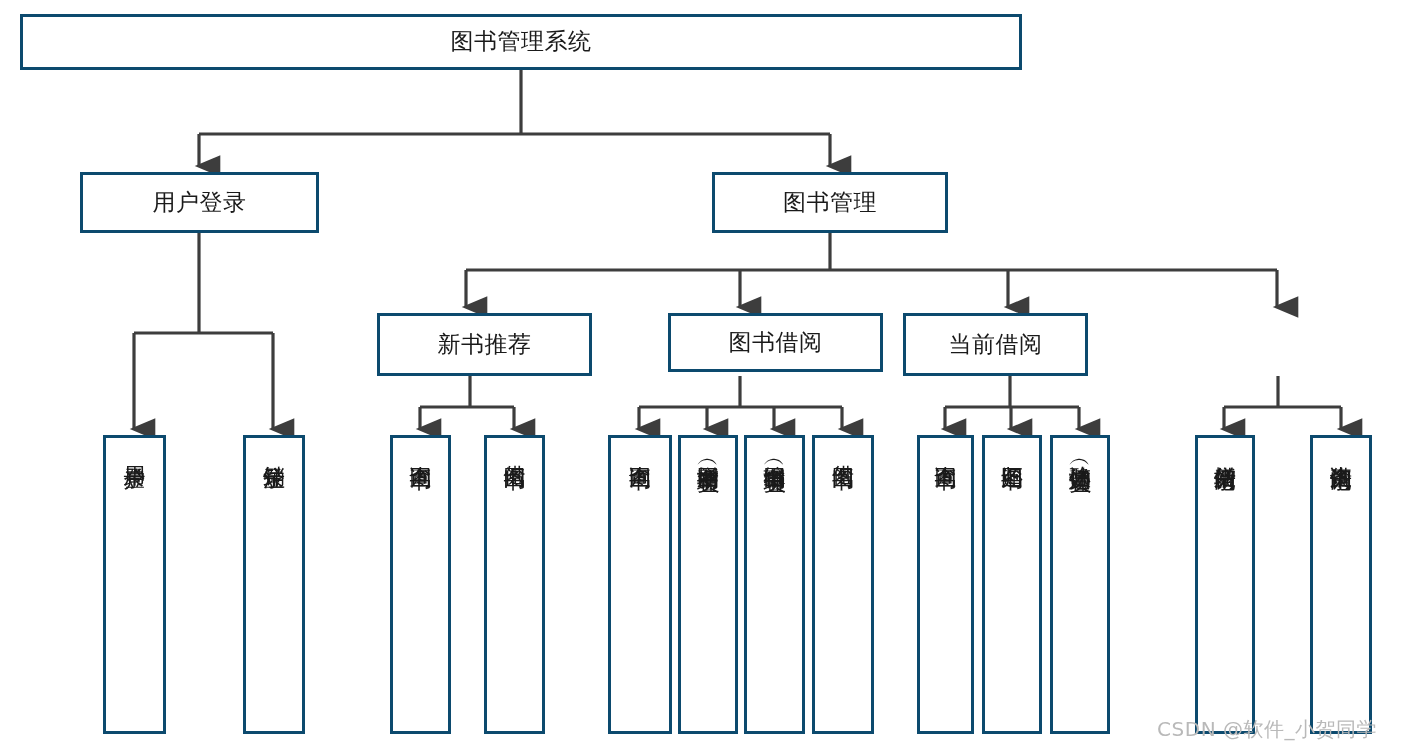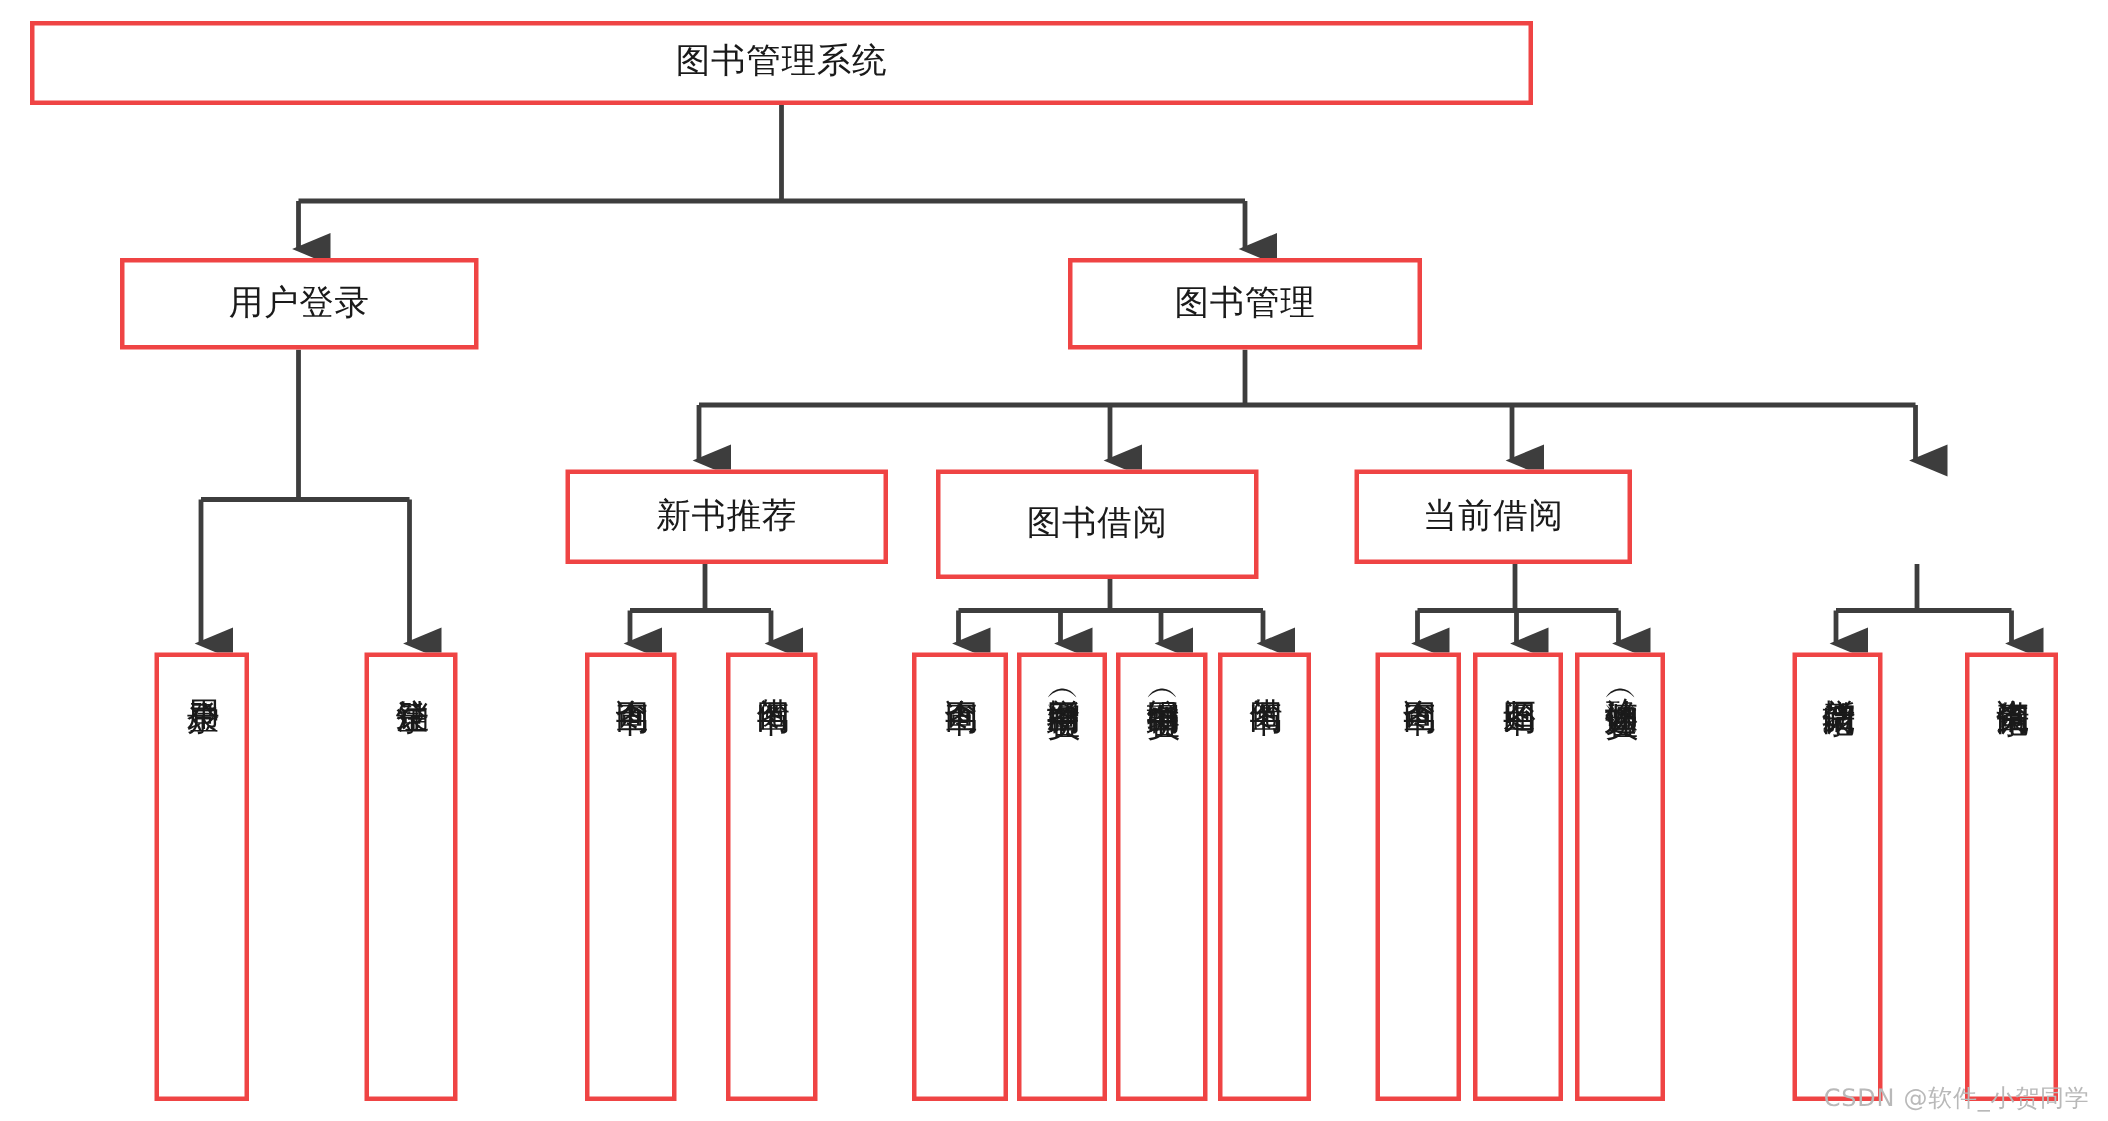--- a/index.html
+++ b/index.html
@@ -20,21 +20,21 @@
     left: 0;
     top: 0;
     width: 1405px;
     height: 747px;
     pointer-events: none;
   }
   .node {
     position: absolute;
     box-sizing: border-box;
     background: #ffffff;
-    border: 3px solid #ef4444;
+    border: 3px solid #0c4a6e;
     display: flex;
     align-items: center;
     justify-content: center;
     color: #1a1a1a;
   }
   .node .label {
     display: block;
     text-align: center;
     line-height: 1.28;
     letter-spacing: 0.5px;
@@ -53,23 +53,23 @@
     writing-mode: vertical-rl;
     text-orientation: upright;
     font-size: 22px;
     line-height: 1.18;
     letter-spacing: 1px;
     white-space: nowrap;
     margin: 0 auto;
   }
   #watermark {
     position: absolute;
-    right: 12px;
+    right: 28px;
     bottom: 4px;
-    font-size: 16px;
+    font-size: 20px;
     color: #b9b9b9;
     white-space: nowrap;
     letter-spacing: 0.5px;
   }
 </style>
 </head>
 <body>
 
 <div id="canvas">
 
@@ -132,21 +132,21 @@
   </div>
 
   <div class="node h" style="left:712px; top:172px; width:236px; height:61px;">
     <span class="label">图书管理</span>
   </div>
 
   <div class="node h" style="left:363px; top:313px; width:215px; height:63px;margin-left:14px;">
     <span class="label">新书推荐</span>
   </div>
 
-  <div class="node h" style="left:624px; top:313px; width:215px; height:73px;">
+  <div class="node h" style="left:668px; top:313px; width:215px; height:59px;">
     <span class="label">图书借阅</span>
   </div>
 
   <div class="node h" style="left:903px; top:313px; width:185px; height:63px;">
     <span class="label">当前借阅</span>
   </div>
 
 
   <div class="node v" style="left:103px; top:435px; width:63px; height:299px;">
     <span class="label">用户登录</span>

